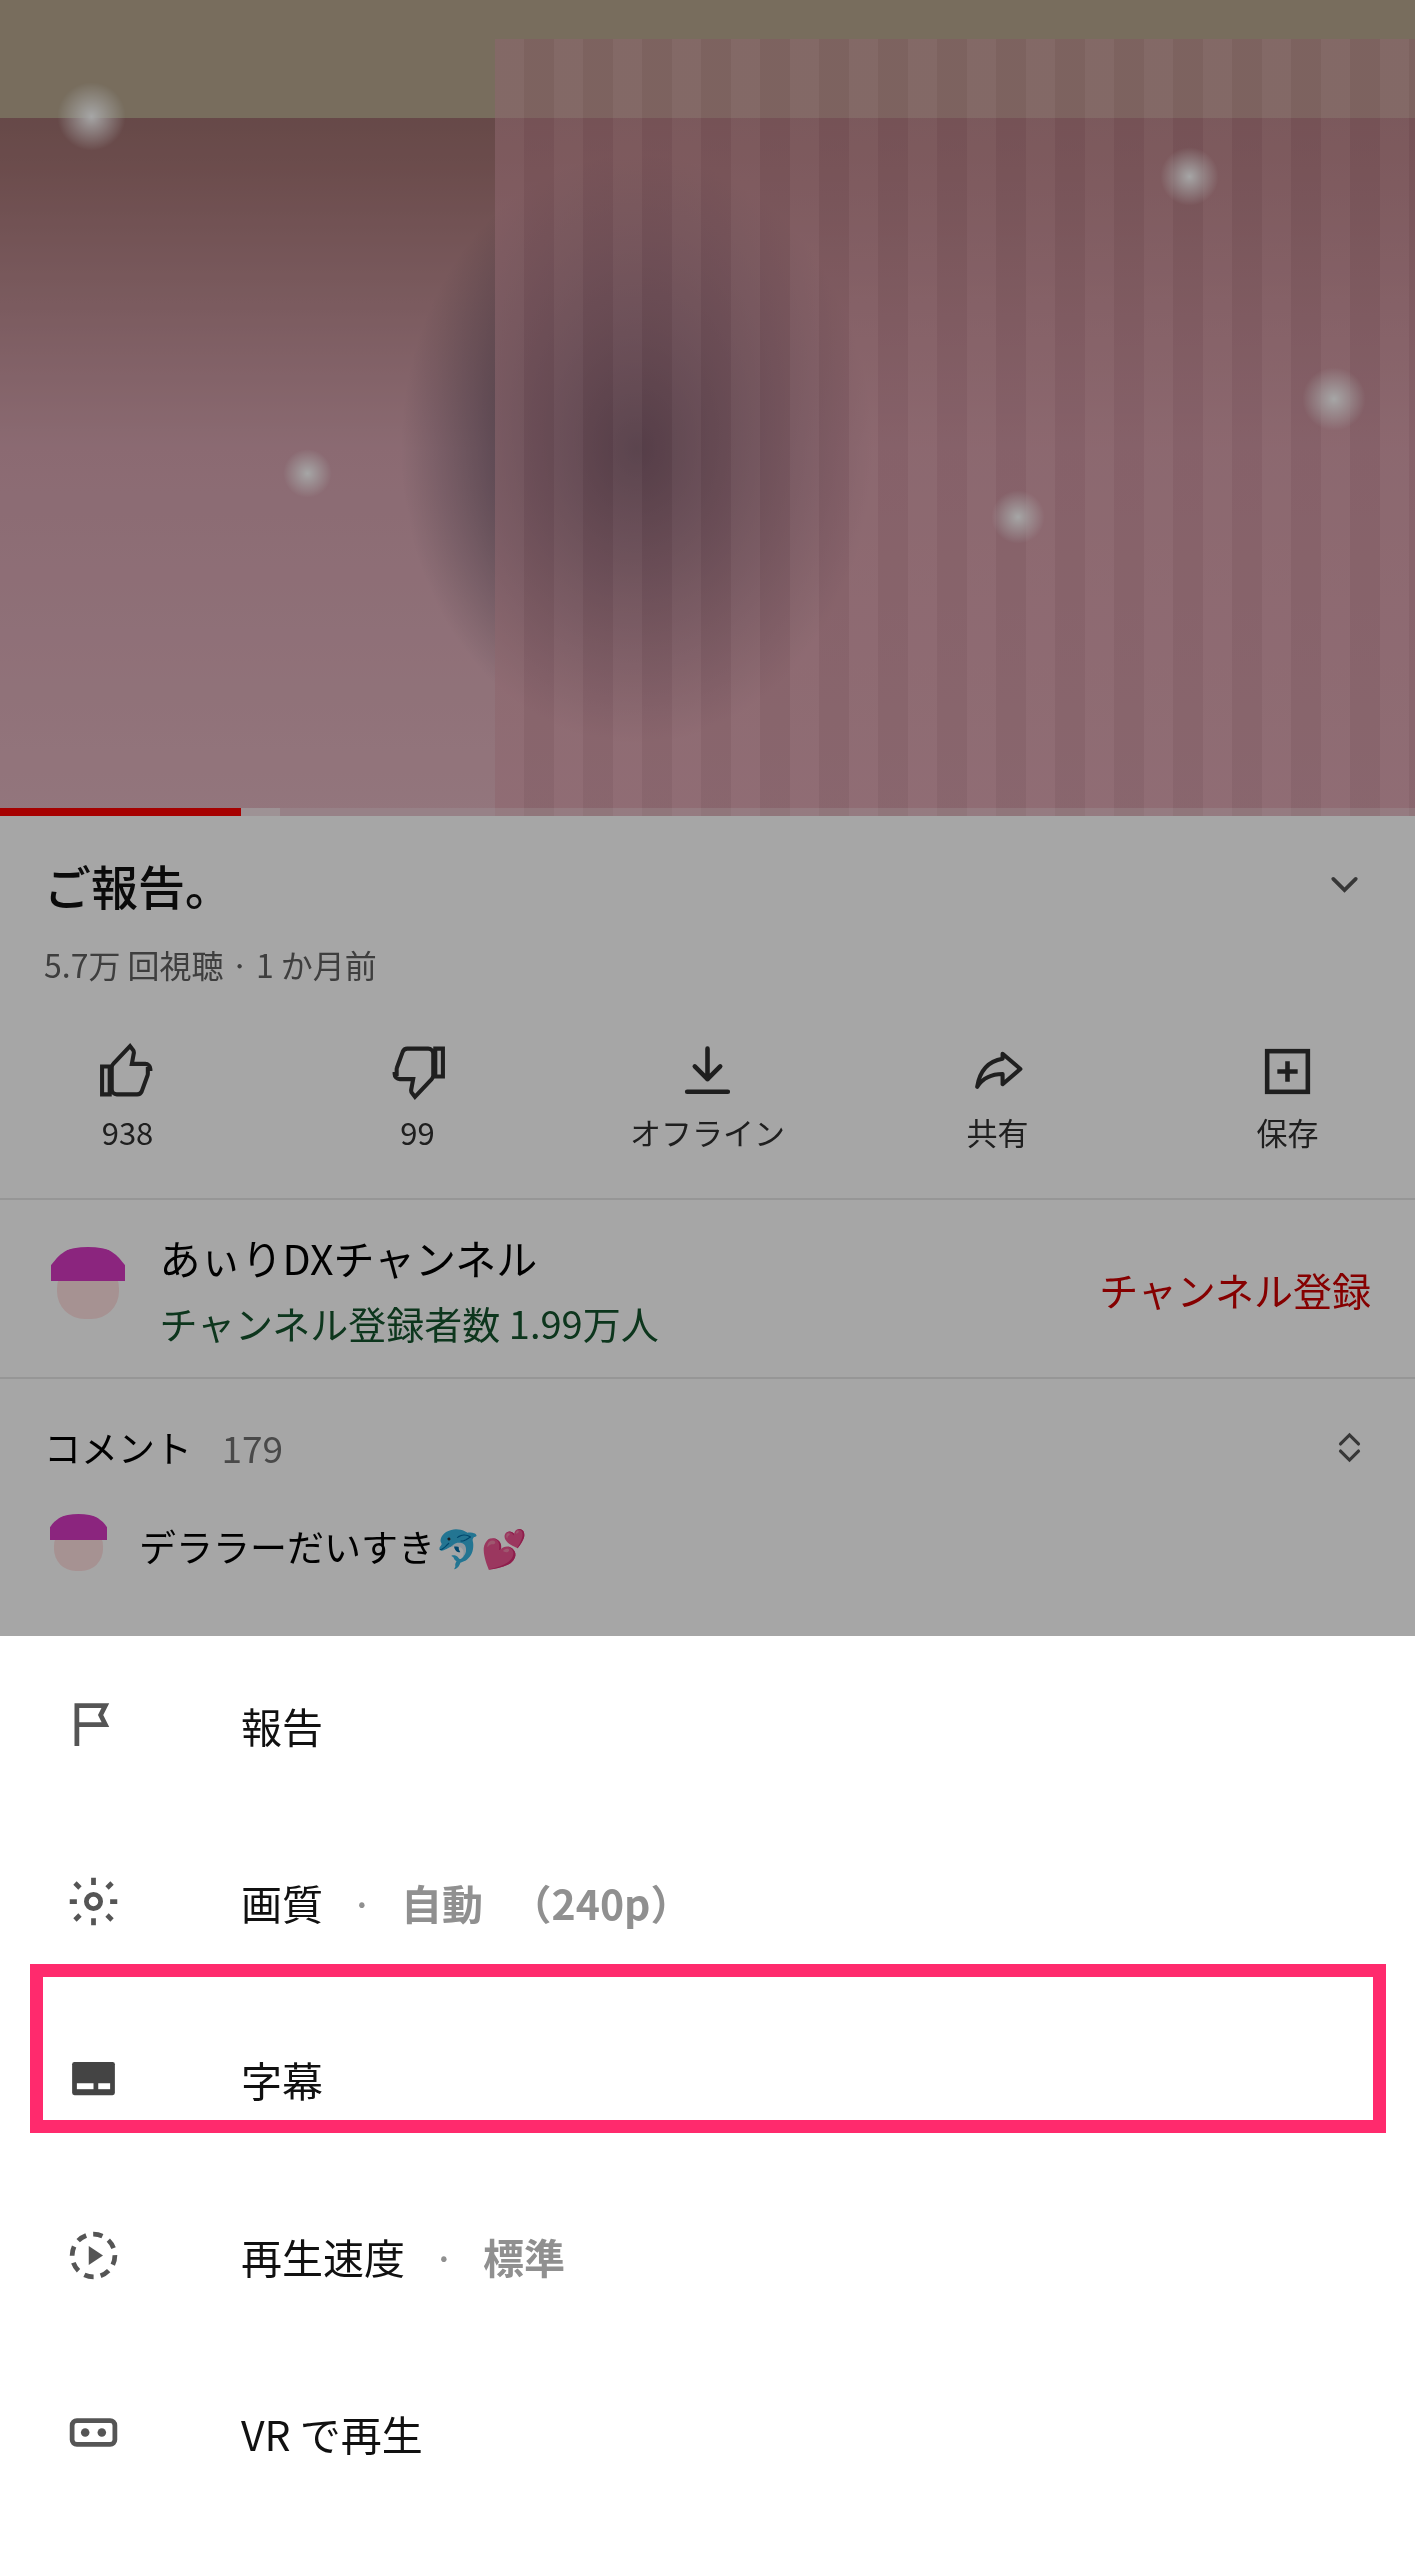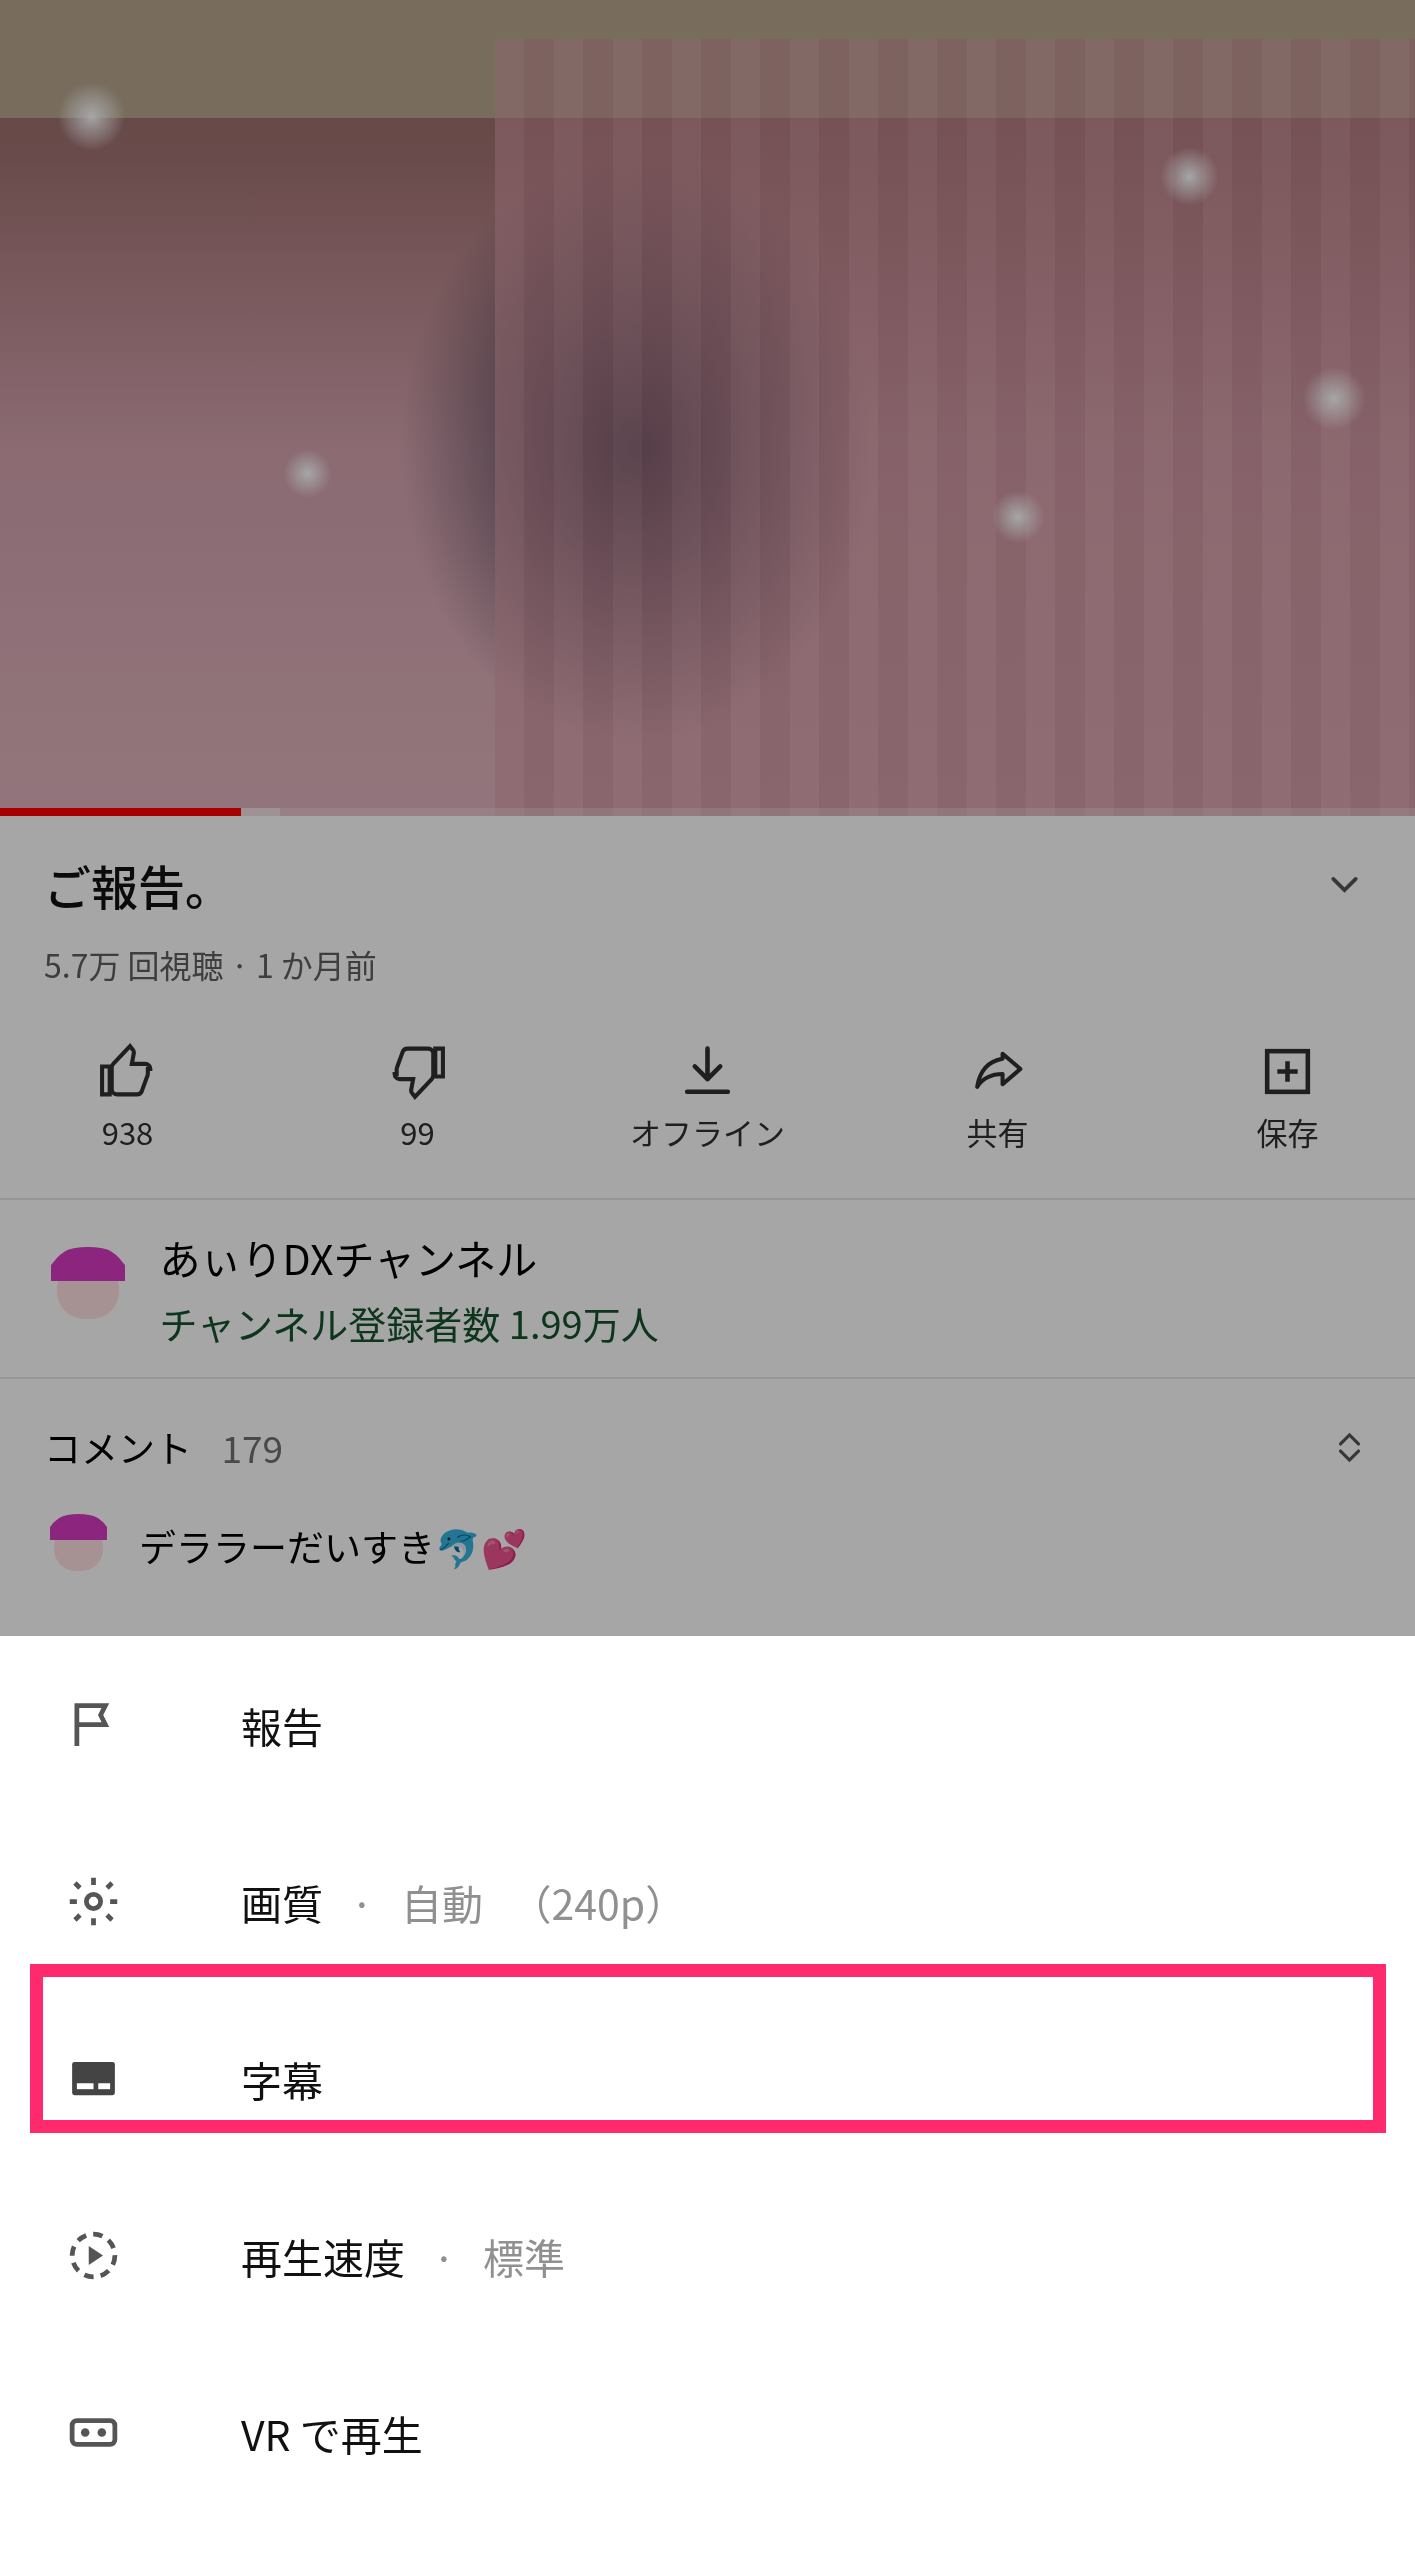--- a/index.html
+++ b/index.html
@@ -82,21 +82,21 @@
     background:#fff; z-index:10;
   }
   .menu-item {
     display:flex; align-items:center; gap:108px;
     padding: 49px 54px; font-size:41px; color:#111;
     position:relative;
   }
   .menu-icon { width:79px; height:79px; display:flex;align-items:center;justify-content:center; flex-shrink:0; }
   .menu-icon svg { width:57px; height:57px; stroke:#555; fill:none; stroke-width:2; }
   .menu-label { display:flex; align-items:center; gap:27.5px; }
-  .menu-sub { color:#909090; }
+  .menu-sub { color:#909090;font-weight:bold; }
   .dot { color:#909090; }
   .highlight-box {
     position:absolute; left:29.5px; right:29.5px; top:1964px; height:169px;
     border:13.8px solid #ff2a6d; z-index:20; pointer-events:none;
   }
 </style>
 </head>
 <body>
 
 <div class="video-player">
@@ -167,20 +167,21 @@
 <div class="channel-row">
   <div class="avatar">
     <div class="avatar-face">
         <div class="avatar-hair"></div>
       </div>
   </div>
   <div class="ch-info">
     <div class="ch-name">あぃりDXチャンネル</div>
     <div class="ch-subs">チャンネル登録者数 1.99万人</div>
   </div>
+  <div class="subscribe">チャンネル登録</div>
 </div>
 
 <div class="divider"></div>
 
 <div class="comments-row">
   <div class="comments-label">コメント</div>
   <div class="comments-count">179</div>
   <div class="sort-ic">
     <svg viewBox="0 0 24 24" width="43" height="43">
         <path d="M7 10l5-5 5 5M7 14l5 5 5-5" stroke="#555" stroke-width="1.8" fill="none" stroke-linecap="round"></path>

